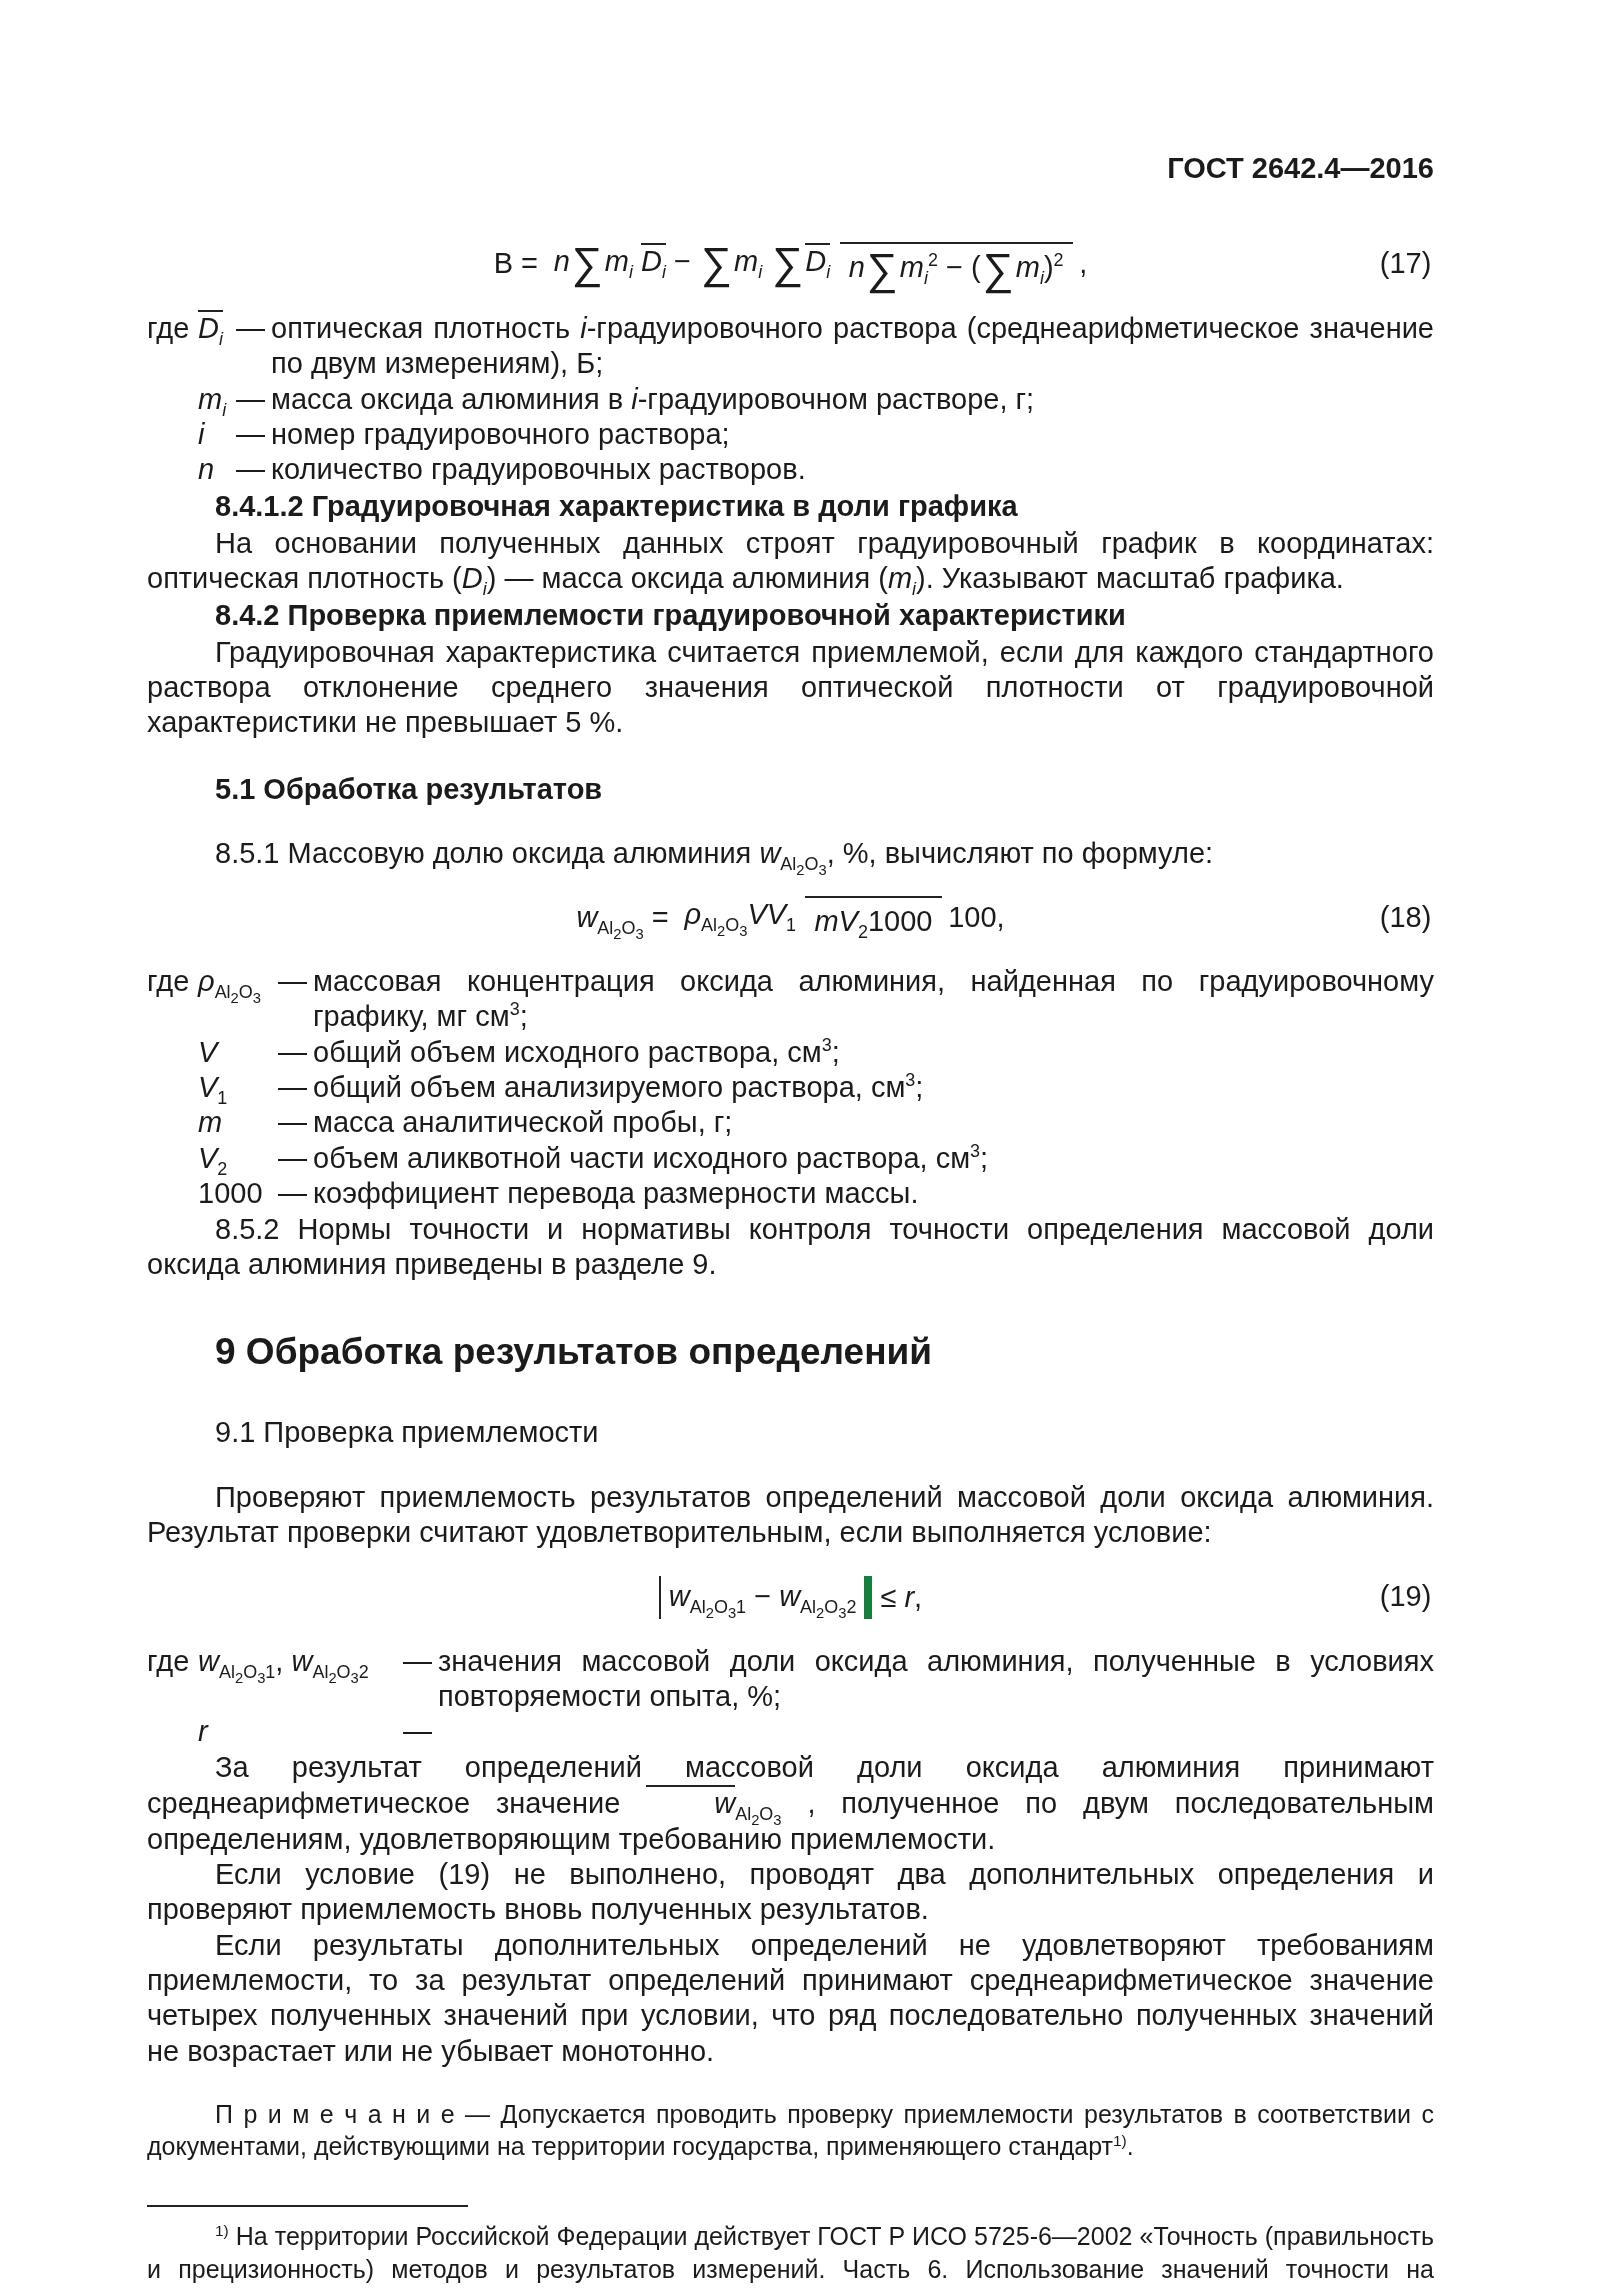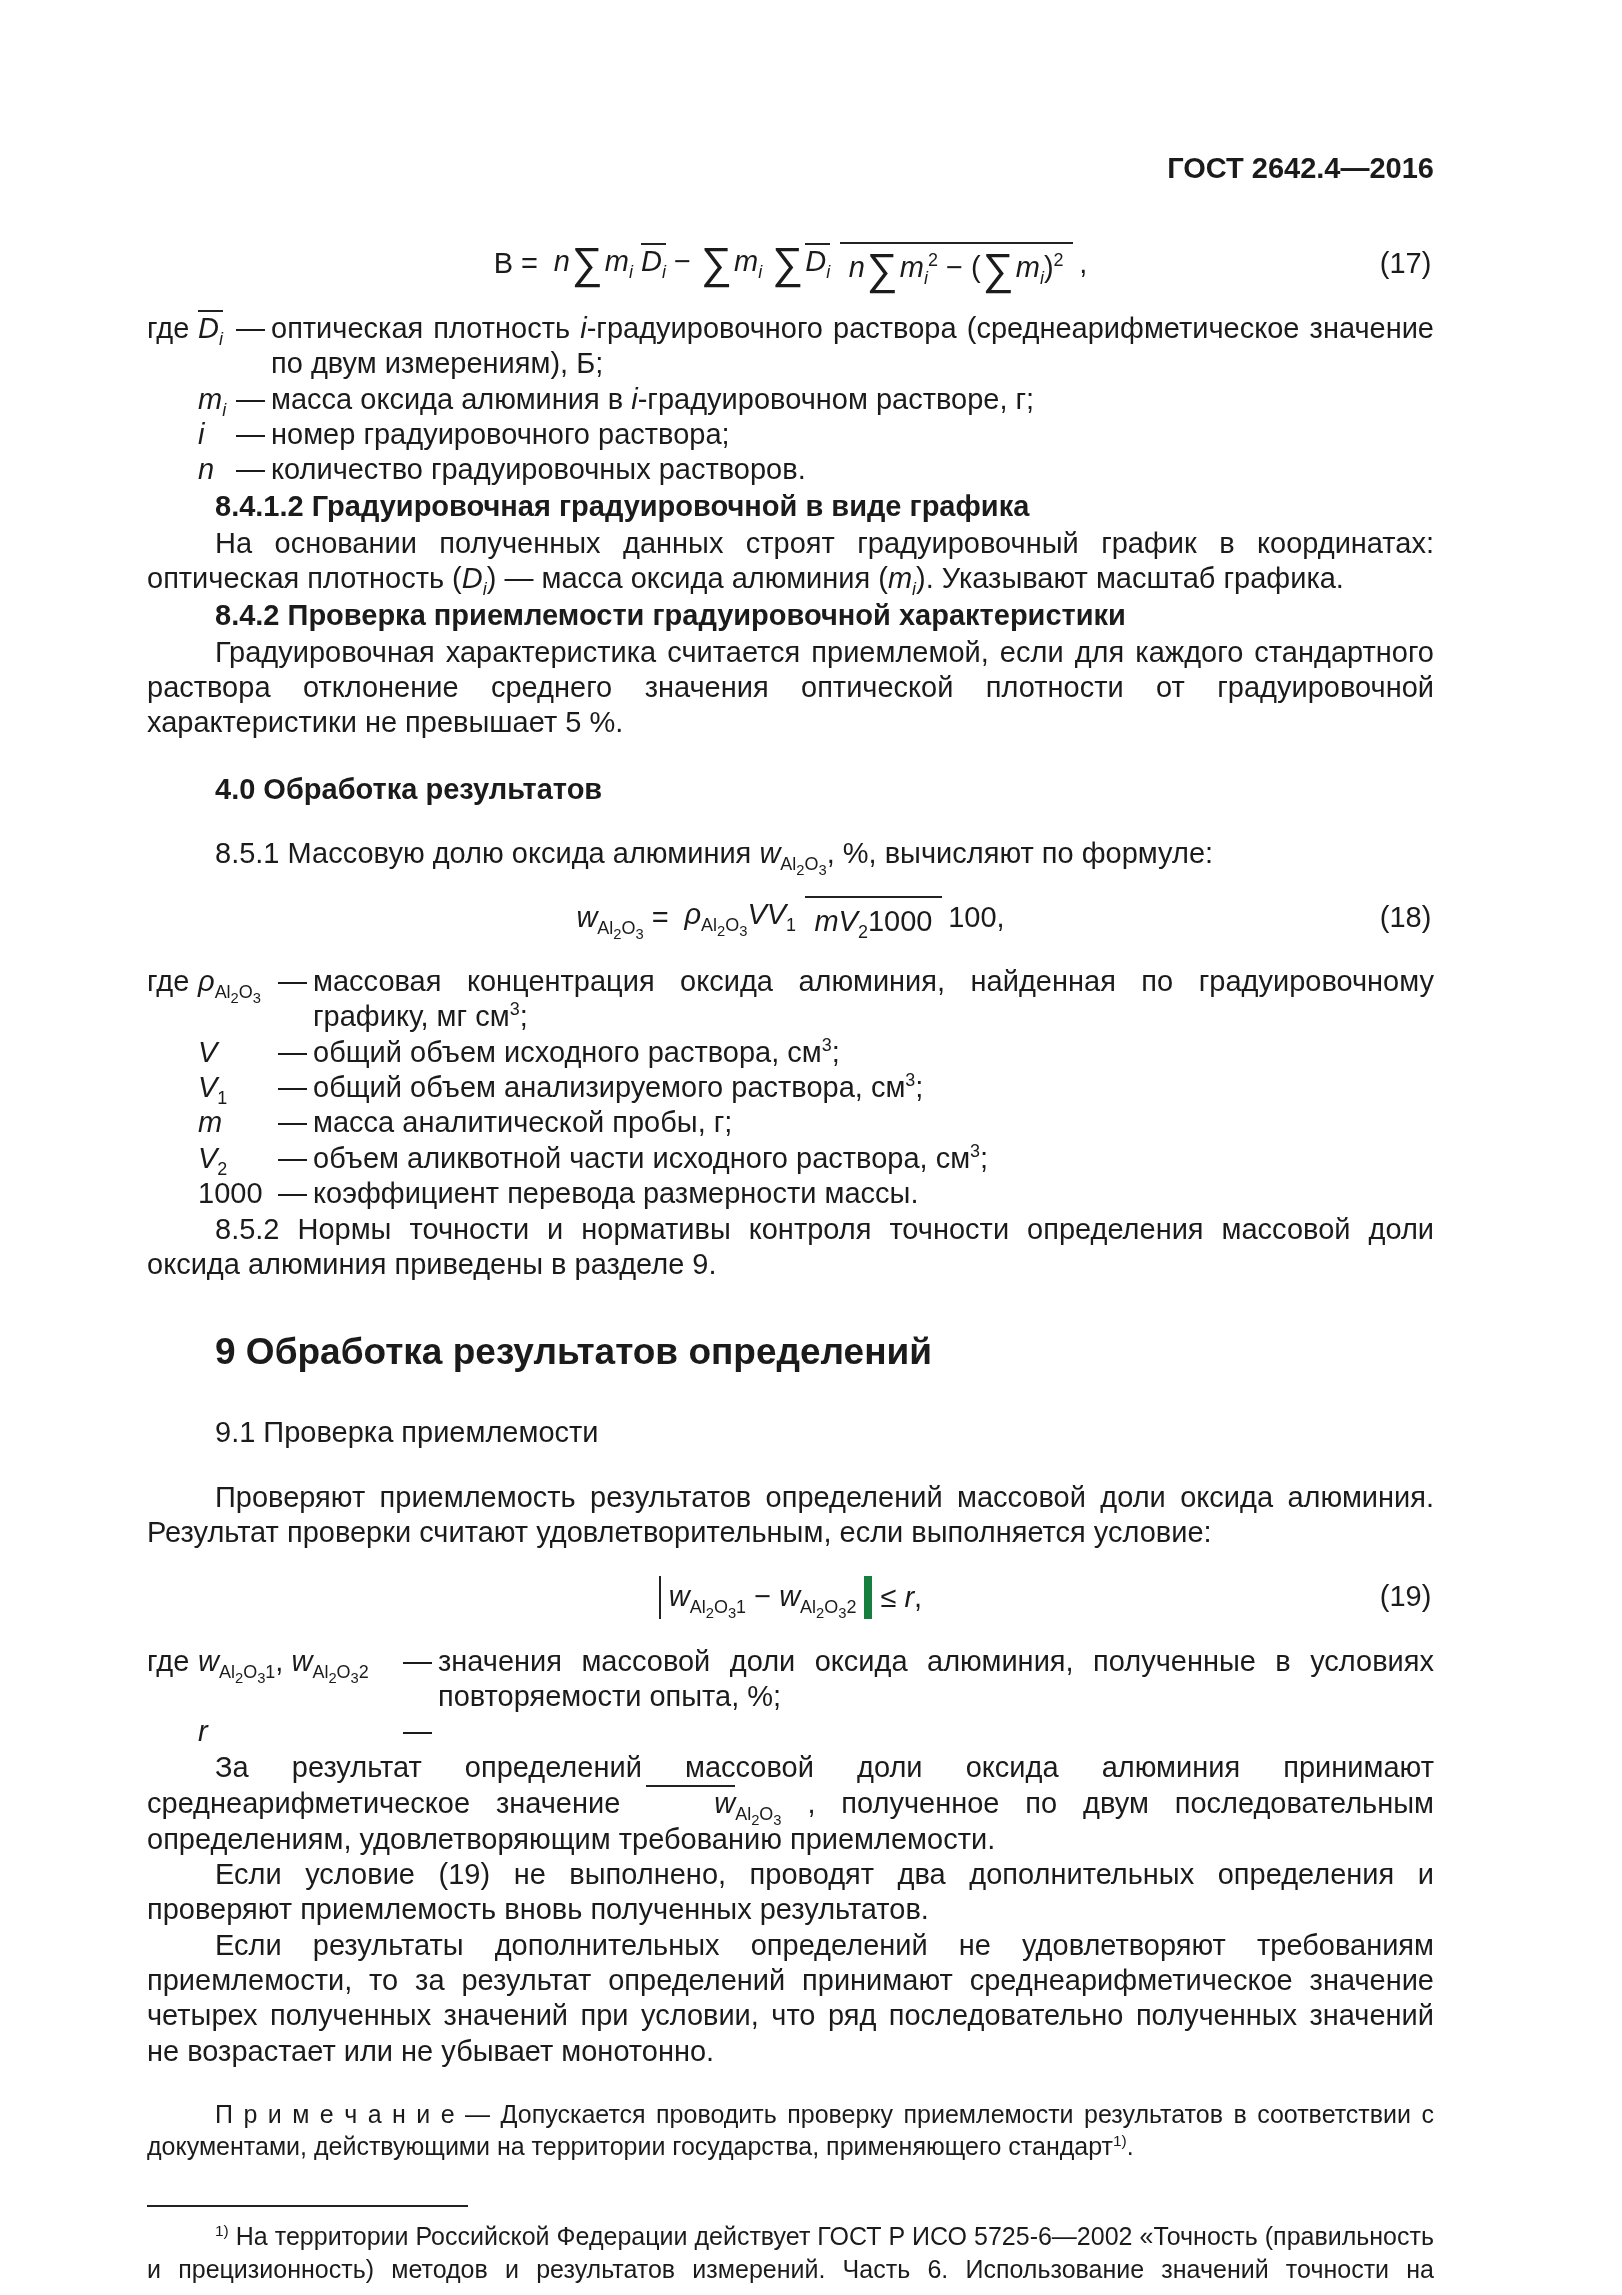--- a/index.html
+++ b/index.html
@@ -91,27 +91,27 @@
       <span class="dtext">номер градуировочного раствора;</span>
     </div>
     <div class="drow">
       <span class="dgde"></span>
       <span class="dterm"><i>n</i></span>
       <span class="ddash">—</span>
       <span class="dtext">количество градуировочных растворов.</span>
     </div>
   </div>
 
-  <div class="h">8.4.1.2 Градуировочная градуировочной в виде графика</div>
+  <div class="h">8.4.1.2 Градуировочная характеристика в доли графика</div>
   <div class="p">На основании полученных данных строят градуировочный график в координатах: оптическая плотность (<i>D<sub>i</sub></i>) — масса оксида алюминия (<i>m<sub>i</sub></i>). Указывают масштаб графика.</div>
 
   <div class="h">8.4.2 Проверка приемлемости градуировочной характеристики</div>
   <div class="p">Градуировочная характеристика считается приемлемой, если для каждого стандартного раствора отклонение среднего значения оптической плотности от градуировочной характеристики не превышает 5 %.</div>
 
-  <div class="h85">4.0 Обработка результатов</div>
+  <div class="h85">5.1 Обработка результатов</div>
   <div class="p mb20">8.5.1 Массовую долю оксида алюминия <i>w</i><sub>Al<sub>2</sub>O<sub>3</sub></sub>, %, вычисляют по формуле:</div>
 
   <div class="formula">
     <span><i>w</i><sub>Al<sub>2</sub>O<sub>3</sub></sub> = </span>
     <span class="frac">
       <span class="fnum"><i>ρ</i><sub>Al<sub>2</sub>O<sub>3</sub></sub><i>VV</i><sub>1</sub></span>
       <span class="fden"><i>mV</i><sub>2</sub>1000</span>
     </span>
     <span class="ftail">100,</span>
     <span class="flabel">(18)</span>

